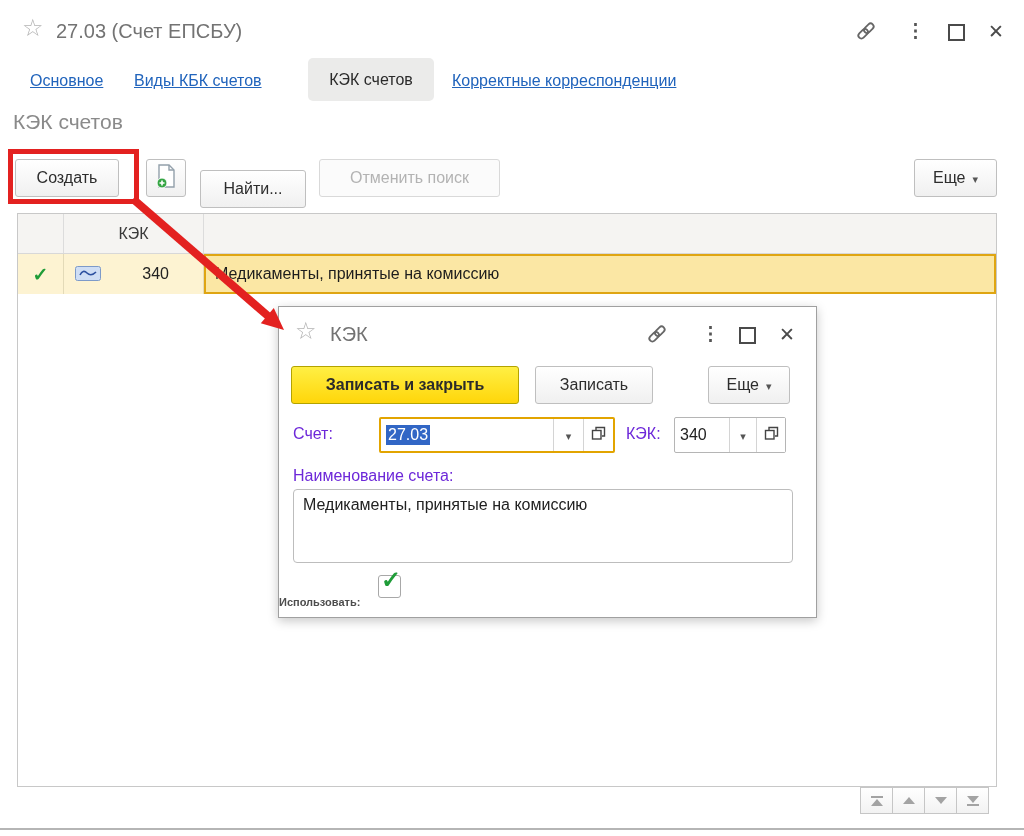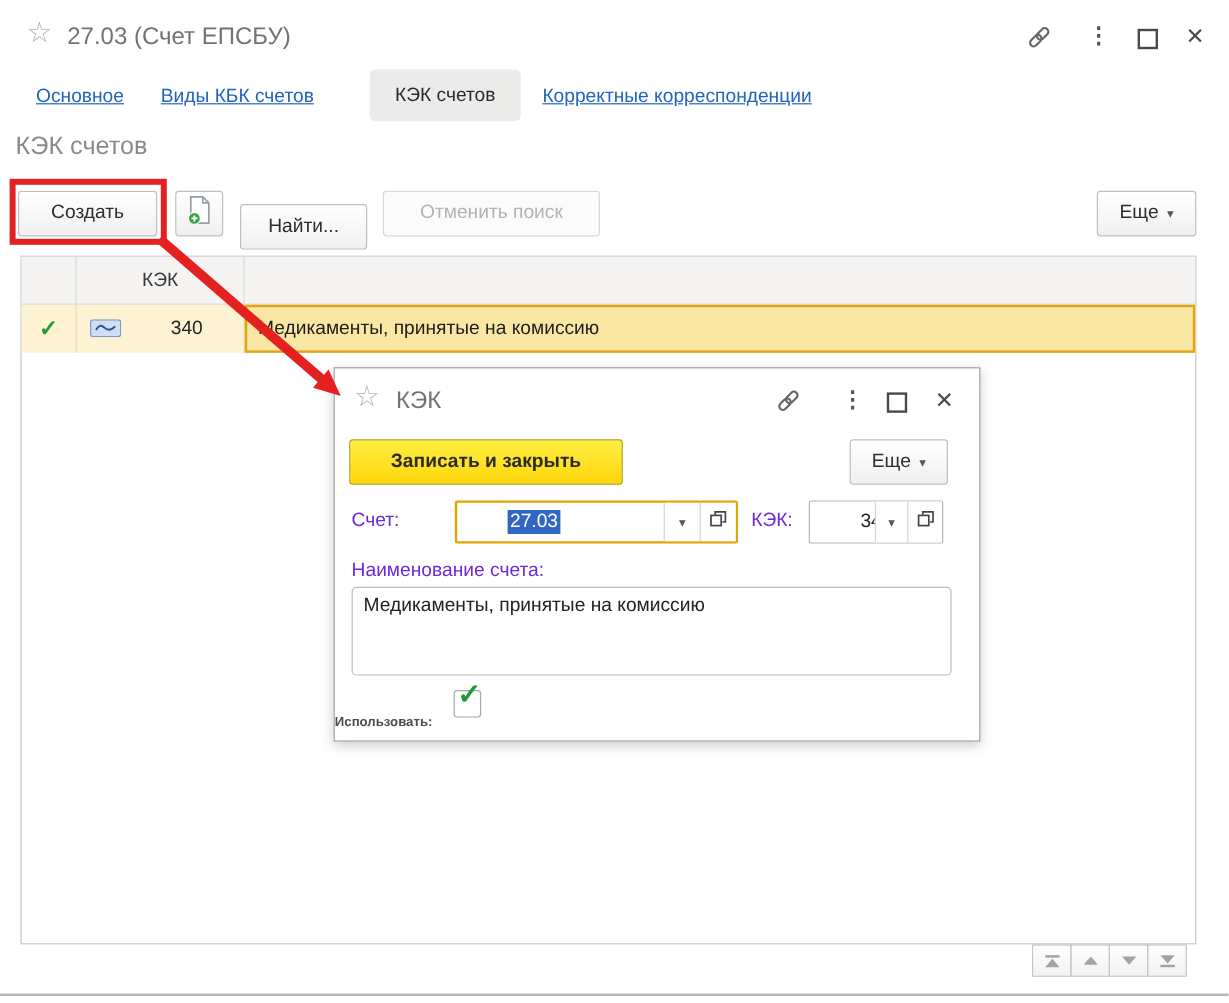--- a/index.html
+++ b/index.html
@@ -64,21 +64,21 @@
 
   .bottomline{left:0;top:828px;width:1024px;height:2px;background:#b5b5b5;}
 
   
   .arrow-svg{left:0;top:0;z-index:50;pointer-events:none;}
 
   
   .dlg{left:278px;top:306px;width:539px;height:312px;background:#fff;box-sizing:border-box;
        border:1px solid #a0a0a0;box-shadow:0 3px 10px rgba(0,0,0,.22);z-index:40;}
   .d-lbl{font-size:16px;color:#6d28d9;white-space:nowrap;}
-  .fld{box-sizing:border-box;height:36px;display:flex;align-items:stretch;background:#fff;border-radius:2px;padding-left:37px;}
+  .fld{box-sizing:border-box;height:36px;display:flex;align-items:stretch;background:#fff;border-radius:2px;}
   .fld-focus{border:2px solid #e2a400;}
   .fld-plain{border:1px solid #b5b5b5;}
   .fld-text{flex:1;display:flex;align-items:center;padding-left:5px;font-size:16px;color:#222;overflow:hidden;}
   .seg{width:29px;display:flex;align-items:center;justify-content:center;border-left:1px solid #d4d4d4;cursor:pointer;background:#fff;}
   .sel{background:#3166c5;color:#fff;padding:1px 2px;}
   .d-textarea{box-sizing:border-box;border:1px solid #bdbdbd;border-radius:4px;resize:none;
               font-family:"Liberation Sans",sans-serif;font-size:16px;color:#222;padding:6px 9px;outline:none;}
   .uselbl{font-size:11px;font-weight:bold;color:#4d4d4d;}
   .chk{box-sizing:border-box;width:23px;height:23px;border:1px solid #a8a8a8;border-radius:3px;
        background:#fff;cursor:pointer;}
@@ -106,21 +106,21 @@
 
   <span class="abs tablink" style="left:30px;top:72px;">Основное</span>
   <span class="abs tablink" style="left:134px;top:72px;">Виды КБК счетов</span>
   <div class="abs tabactive-box">
     <span class="tabactive-label">КЭК счетов</span>
   </div>
   <span class="abs tablink" style="left:452px;top:72px;">Корректные корреспонденции</span>
 
   <div class="abs pagetitle">КЭК счетов</div>
 
-  <div class="abs btn" style="left:15px;top:159px;width:116px;">
+  <div class="abs btn" style="left:15px;top:159px;width:104px;">
     <span>Создать</span>
   </div>
 
   <div class="abs btn" style="left:146px;top:159px;width:40px;">
     <span>
       <svg width="21" height="25" viewBox="0 0 21 25">
         <path d="M3 1 h10 l5 5 v17 H3 z" fill="#ffffff" stroke="#93a0ab" stroke-width="1.4"></path>
         <path d="M13 1 v5 h5" fill="none" stroke="#93a0ab" stroke-width="1.4"></path>
         <circle cx="6" cy="19" r="5" fill="#35a544" stroke="#ffffff" stroke-width="1"></circle>
         <path d="M6 16.5 v5 M3.5 19 h5" stroke="#ffffff" stroke-width="1.6"></path>
@@ -201,20 +201,23 @@
         </g>
       </svg>
     </span>
     <span class="abs dots" style="left:422px;top:17px;">⋮</span>
     <span class="abs maxbox" style="left:460px;top:20px;"></span>
     <span class="abs closex" style="left:500px;top:18px;">✕</span>
 
     <div class="abs btn btn-yellow" style="left:12px;top:59px;width:228px;">
       <span>Записать и закрыть</span>
     </div>
+    <div class="abs btn" style="left:256px;top:59px;width:118px;">
+      <span>Записать</span>
+    </div>
     <div class="abs btn" style="left:429px;top:59px;width:82px;">
       <span>Еще</span>
       <span class="ddarrow">▾</span>
     </div>
 
     <span class="abs d-lbl" style="left:14px;top:118px;">Счет:</span>
     <div class="abs fld fld-focus" style="left:100px;top:110px;width:236px;">
       <div class="fld-text">
         <span class="sel">27.03</span>
       </div>

